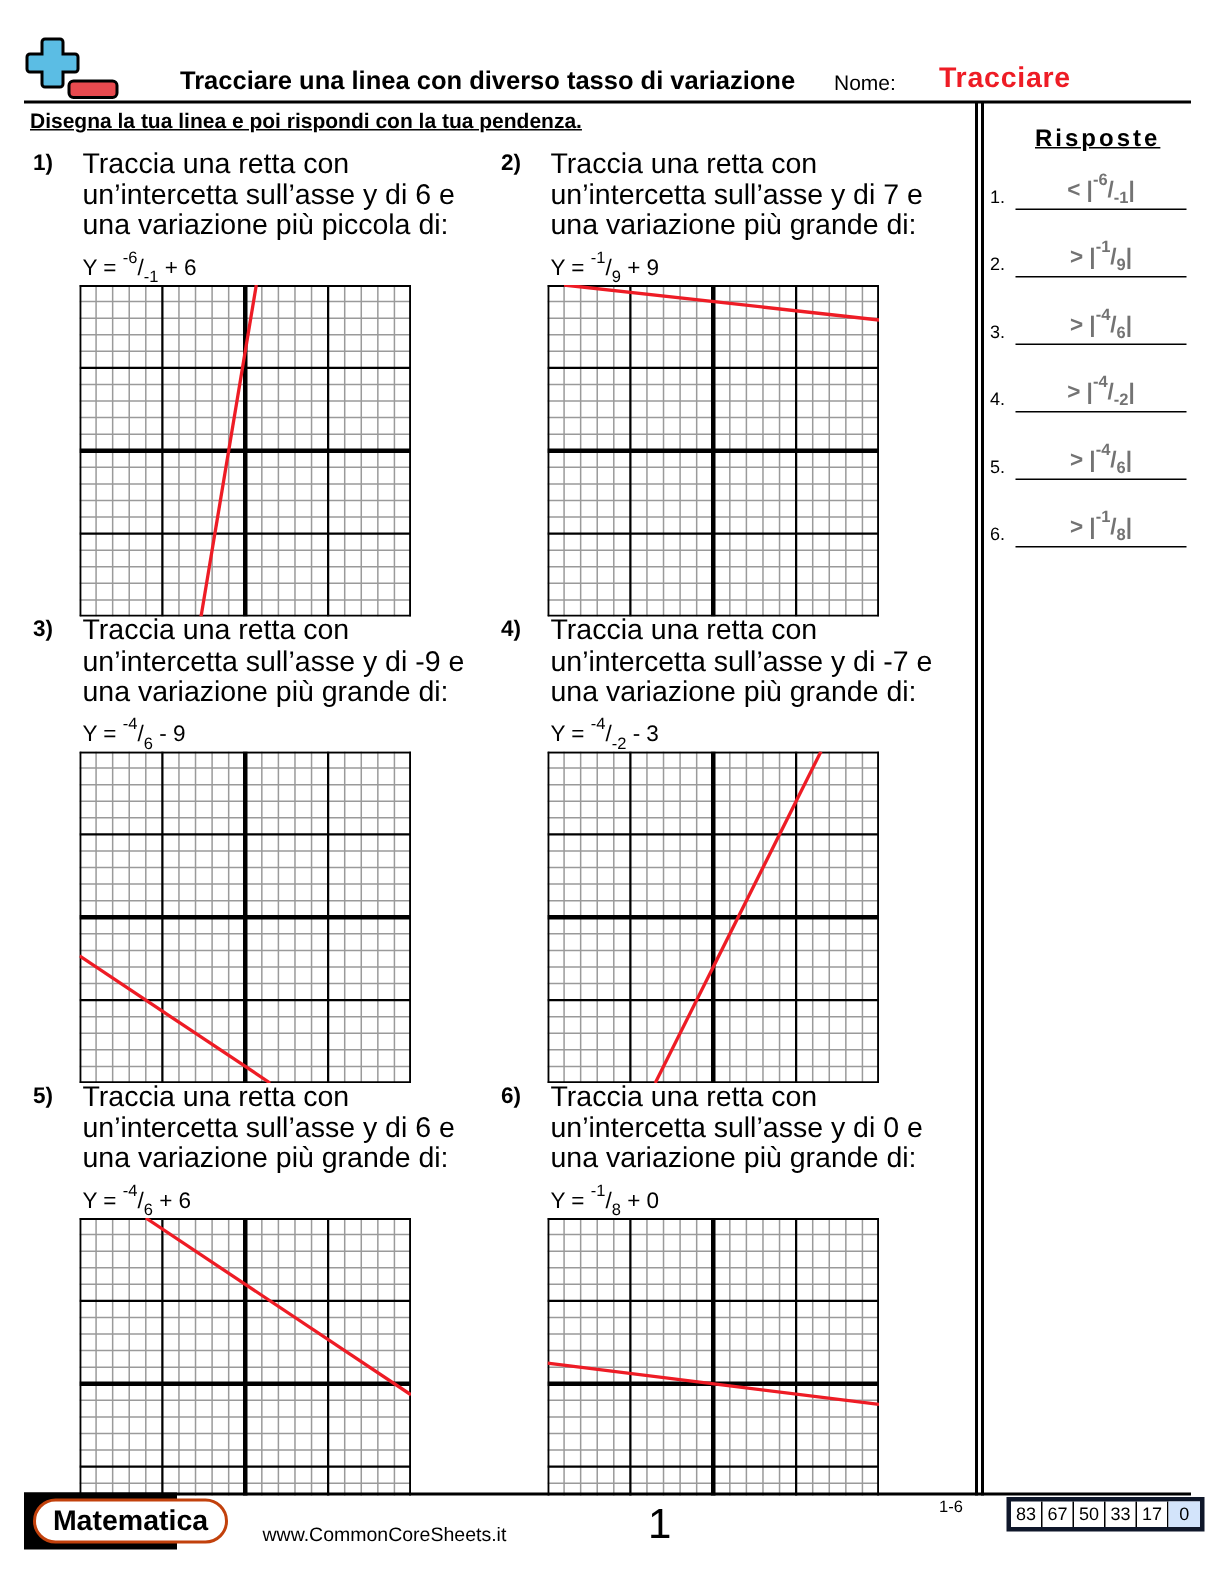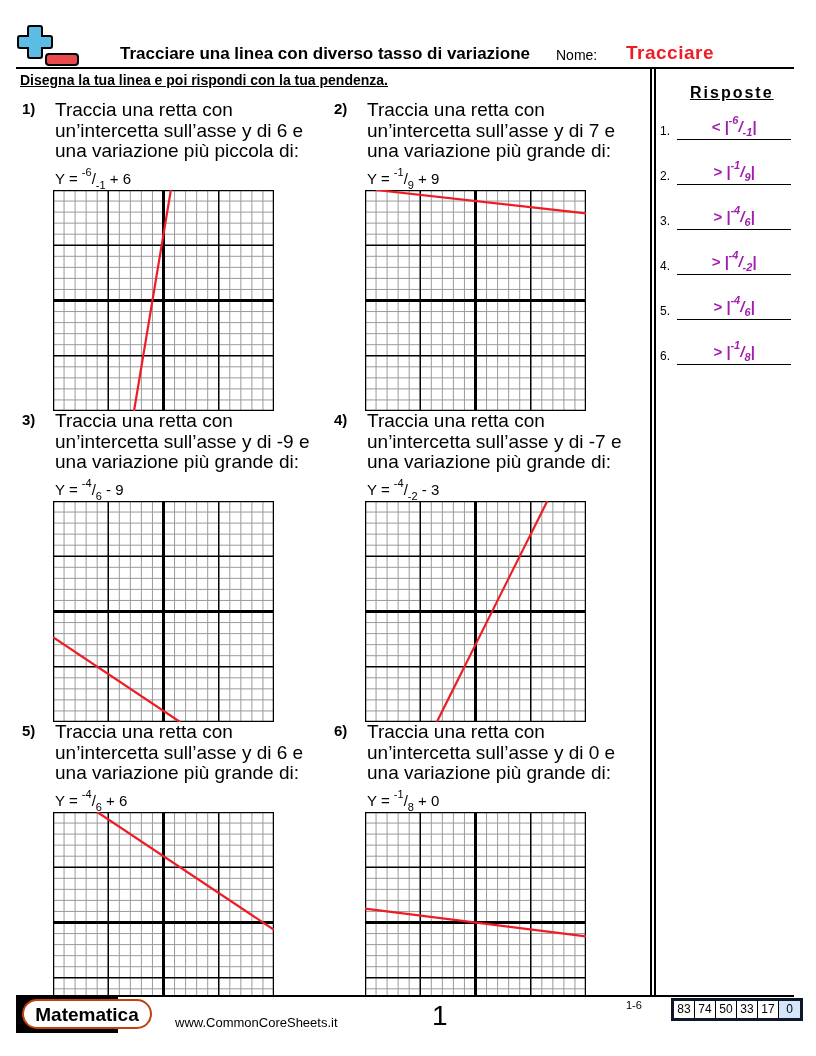--- a/index.html
+++ b/index.html
@@ -9,21 +9,21 @@
   .name-label { position: absolute; left: 556px; top: 47px; font-size: 14px; }
   .name-value { position: absolute; left: 626px; top: 42px; font-size: 19px; font-weight: bold; color: #ee1c25; letter-spacing: 0.5px; }
   .header-rule { position: absolute; left: 16px; top: 67px; width: 778px; height: 2px; background: #000; }
   .instructions { position: absolute; left: 20px; top: 72px; font-size: 14px; font-weight: bold; text-decoration: underline; }
   .answers-divider { position: absolute; left: 650px; top: 68px; width: 2px; height: 930px; background: #000; }
   .answers-divider2 { position: absolute; left: 654px; top: 68px; width: 2px; height: 930px; background: #000; }
   .answers-title { position: absolute; left: 690px; top: 84px; font-size: 16px; font-weight: bold; text-decoration: underline; letter-spacing: 2px; }
   .answer-row { position: absolute; left: 660px; width: 132px; height: 30px; }
   .answer-num { position: absolute; left: 0; bottom: 2px; font-size: 12px; }
   .answer-line { position: absolute; left: 17px; bottom: 0; width: 114px; height: 1px; background: #000; }
-  .answer-value { position: absolute; left: 17px; width: 114px; bottom: 2px; text-align: center; font-size: 15px; font-weight: bold; color: #a21caf; white-space: nowrap; font-style: italic; }
+  .answer-value { position: absolute; left: 17px; width: 114px; bottom: 2px; text-align: center; font-size: 15px; font-weight: bold; color: #737373; white-space: nowrap; }
   .answer-value sup { font-size: 11px; vertical-align: 8px; }
   .answer-value sub { font-size: 11px; vertical-align: -4px; }
   .problem { position: absolute; width: 290px; }
   .p-num { position: absolute; left: 0; top: 0; font-size: 15px; font-weight: bold; }
   .p-text { position: absolute; left: 33px; top: 0; width: 260px; font-size: 19px; line-height: 20.5px; }
   .p-eq { position: absolute; left: 33px; font-size: 15px; white-space: nowrap; }
   .p-eq sup { font-size: 11px; vertical-align: 8px; }
   .p-eq sub { font-size: 11px; vertical-align: -5px; }
   .graph { position: absolute; width: 221px; height: 221px; }
   .graph svg { display: block; }
@@ -403,18 +403,18 @@
 
 <div class="footer-mask"></div>
 <div class="footer-rule"></div>
 <div class="brand-box"></div>
 <div class="brand-pill">Matematica</div>
 <div class="site-url">www.CommonCoreSheets.it</div>
 <div class="page-num">1</div>
 <div class="score-range">1-6</div>
 <div class="score-table">
   <div class="score-cell">83</div>
-  <div class="score-cell">74</div>
+  <div class="score-cell">67</div>
   <div class="score-cell">50</div>
   <div class="score-cell">33</div>
   <div class="score-cell">17</div>
   <div class="score-cell">0</div>
 </div>
 
 </body></html>

